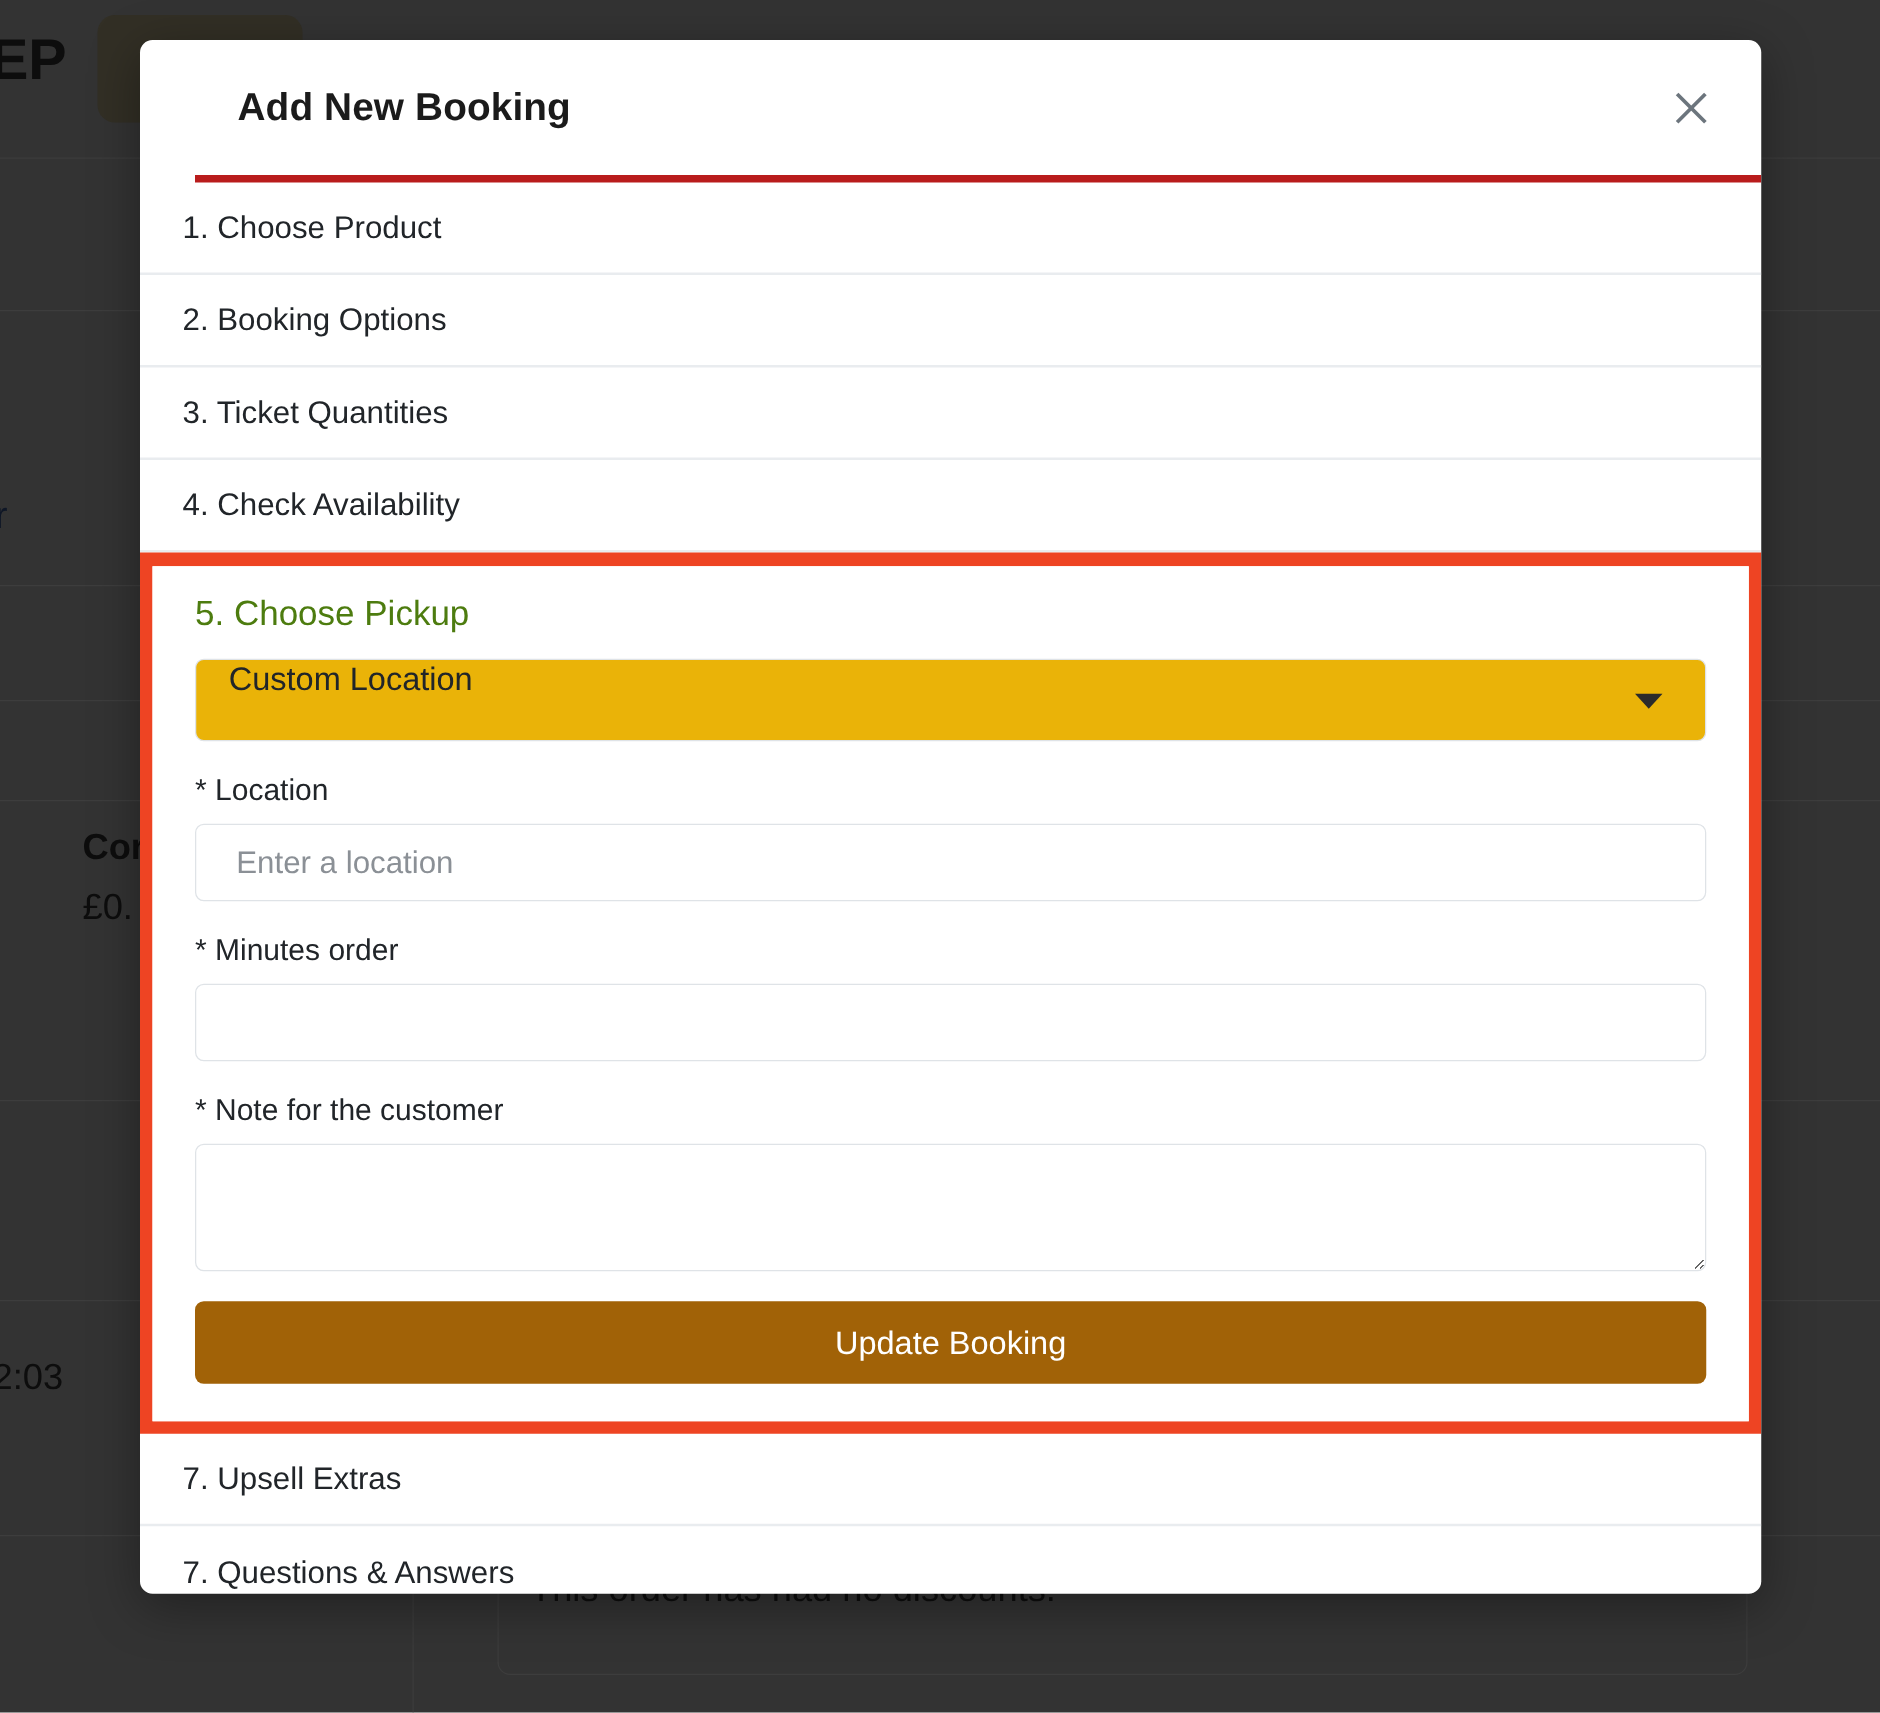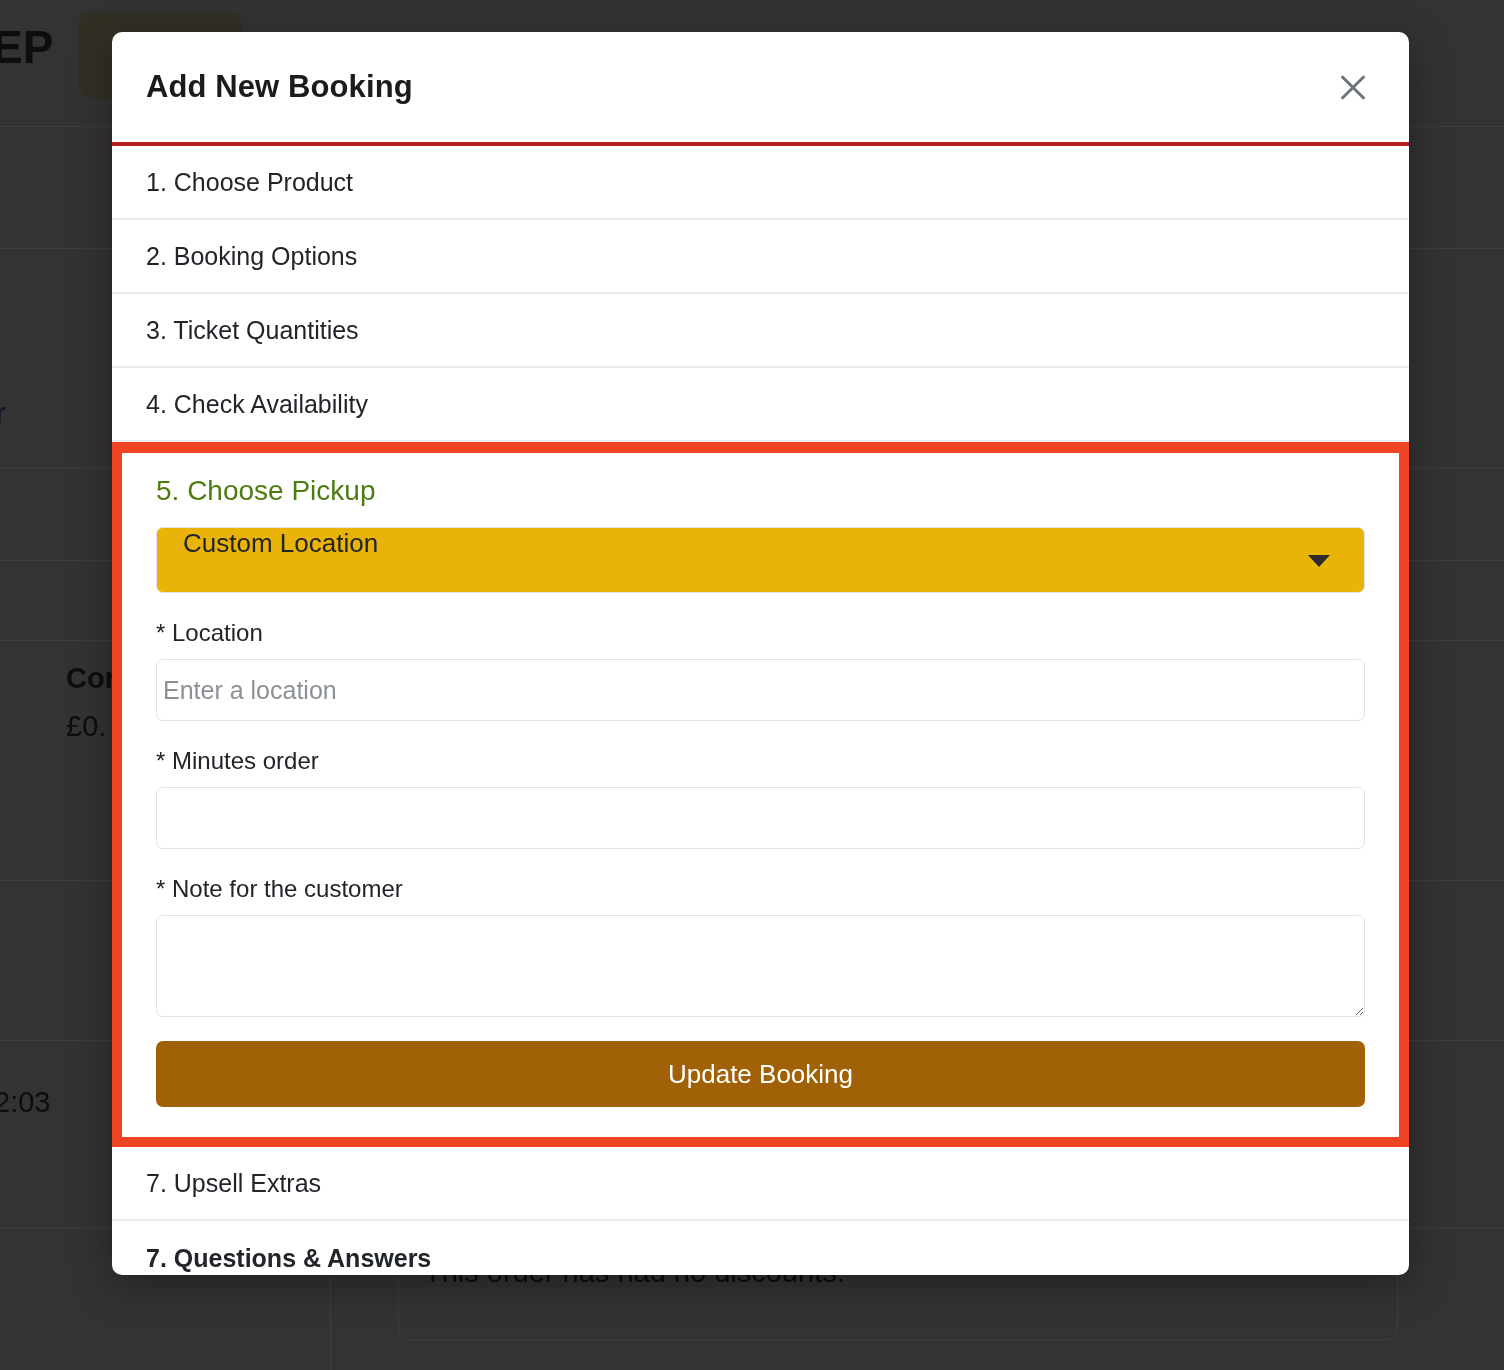--- a/index.html
+++ b/index.html
@@ -56,21 +56,22 @@
     flex-direction: column;
   }
 
   .modal-header {
     height: 114px;
     flex: 0 0 114px;
     display: flex;
     align-items: center;
     justify-content: space-between;
     padding: 0 34px 0 34px;
-    border-bottom: 4px solid #b91c1c;
+    border-bottom: 6px solid #b91c1c;
+    margin-left: 44px;
   }
   .modal-title {
     font-size: 31px;
     font-weight: 700;
     color: #1b1b1b;
     letter-spacing: .1px;
   }
   .close-btn {
     width: 44px; height: 44px;
     position: relative;
@@ -149,21 +150,21 @@
     border-right: 11px solid transparent;
     border-top: 12px solid #2b2b2b;
   }
 
   .text-input {
     width: 100%;
     height: 62px;
     border: 1px solid #dfe3e7;
     border-radius: 7px;
     background: #fff;
-    padding: 0 6px;
+    padding: 0 32px;
     font-size: 25px;
     color: #212529;
     font-family: "Liberation Sans", sans-serif;
     outline: none;
   }
   .text-input::placeholder { color: #8b9096; }
 
   .text-area {
     width: 100%;
     height: 102px;
@@ -265,18 +266,18 @@
         <div class="field-label">* Note for the customer</div>
         <textarea class="text-area" placeholder="" style=""></textarea>
 
         <button class="update-btn">Update Booking</button>
       </div>
     </div>
 
     <div class="acc-row">
       <span class="acc-row-label">7. Upsell Extras</span>
     </div>
-    <div class="acc-row" style="border-bottom:none;font-weight:bold;">
+    <div class="acc-row" style="border-bottom:none;">
       <span class="acc-row-label">7. Questions &amp; Answers</span>
     </div>
 
   </div>
 </div>
 
 </body></html>

